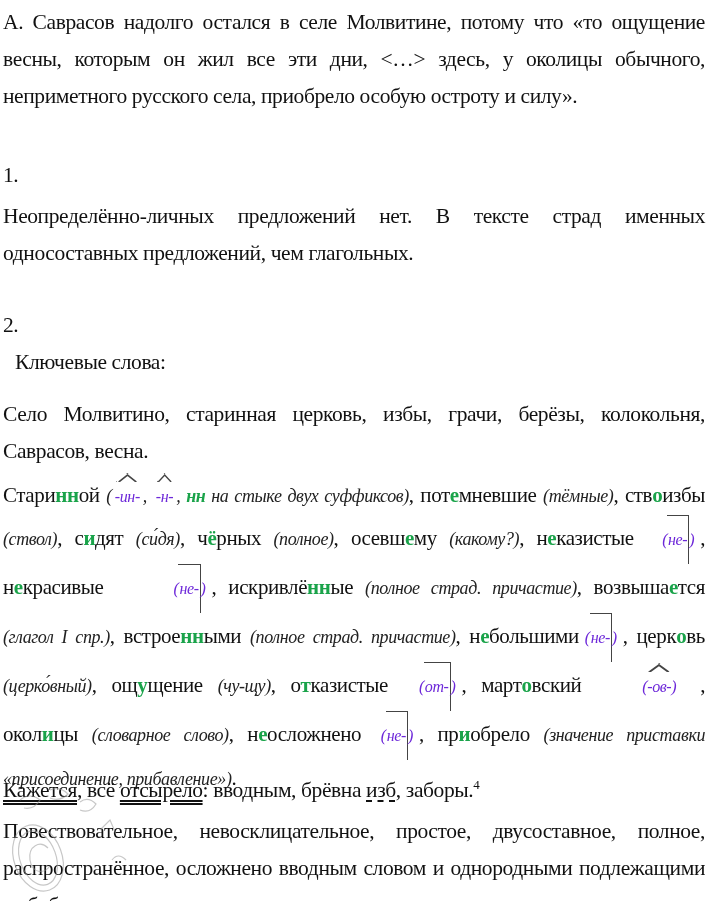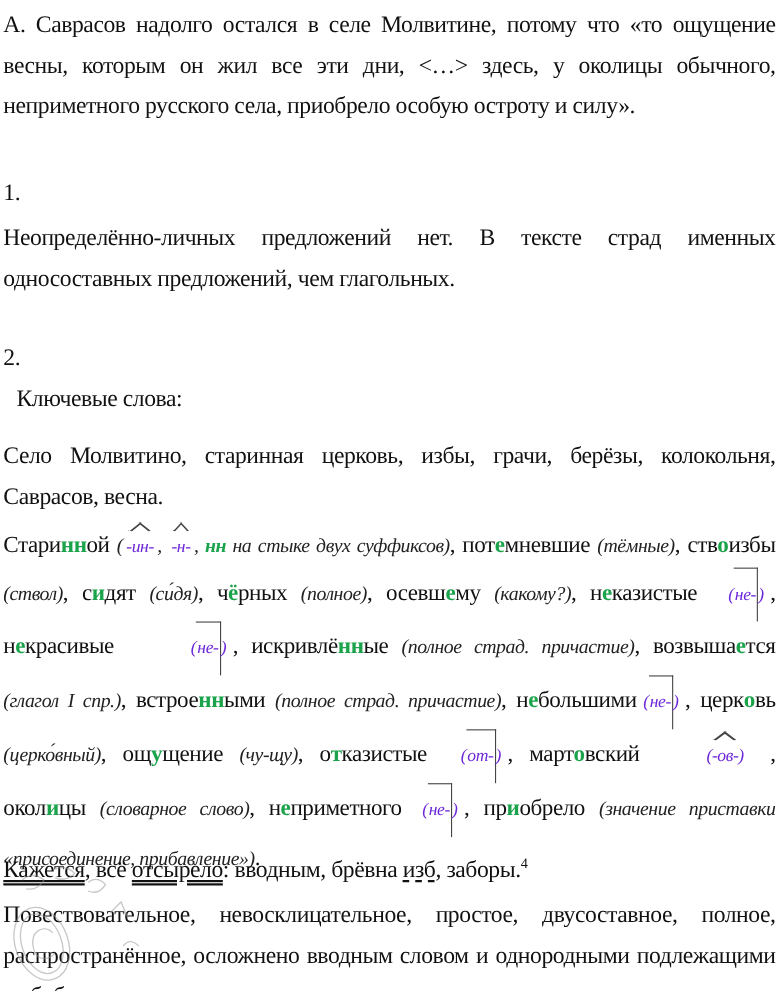--- a/index.html
+++ b/index.html
@@ -94,21 +94,21 @@
     <span><span>ощ</span><span class="g">у</span><span>щение</span></span>
     <span class="it">(чу-щу)</span>,
     <span><span>о</span><span class="g">т</span><span>казистые</span></span>
     <span class="mark" style="margin-left:14px;">(<span class="box">от-</span>)</span>,
     <span><span>март</span><span class="g">о</span><span>вский</span></span>
     <span class="mark" style="margin:0 22px 0 44px;">(<span class="hat">-ов-</span><svg class="hat-svg" viewBox="0 0 20 8" preserveAspectRatio="none">
           <polyline points="5,8 10,1 15,8" fill="none" stroke="#444" stroke-width="1.3"></polyline>
         </svg>)</span>,
     <span><span>окол</span><span class="g">и</span><span>цы</span></span>
     <span class="it">(словарное слово)</span>,
-    <span><span>н</span><span class="g">е</span><span>приметного</span></span>
+    <span><span>н</span><span class="g">е</span><span>осложнено</span></span>
     <span class="mark">(<span class="box">не-</span>)</span>,
     <span><span>пр</span><span class="g">и</span><span>обрело</span></span>
     <span class="it">(значение приставки «присоединение, прибавление»)</span>.
   </div>
 
   <div class="p" style="top:772px;">
     <span class="u2">Кажется</span>,
     <span class="u1">всё</span>
     <span class="u2">отсырело</span>:
     <span class="u1">вводным</span>,

